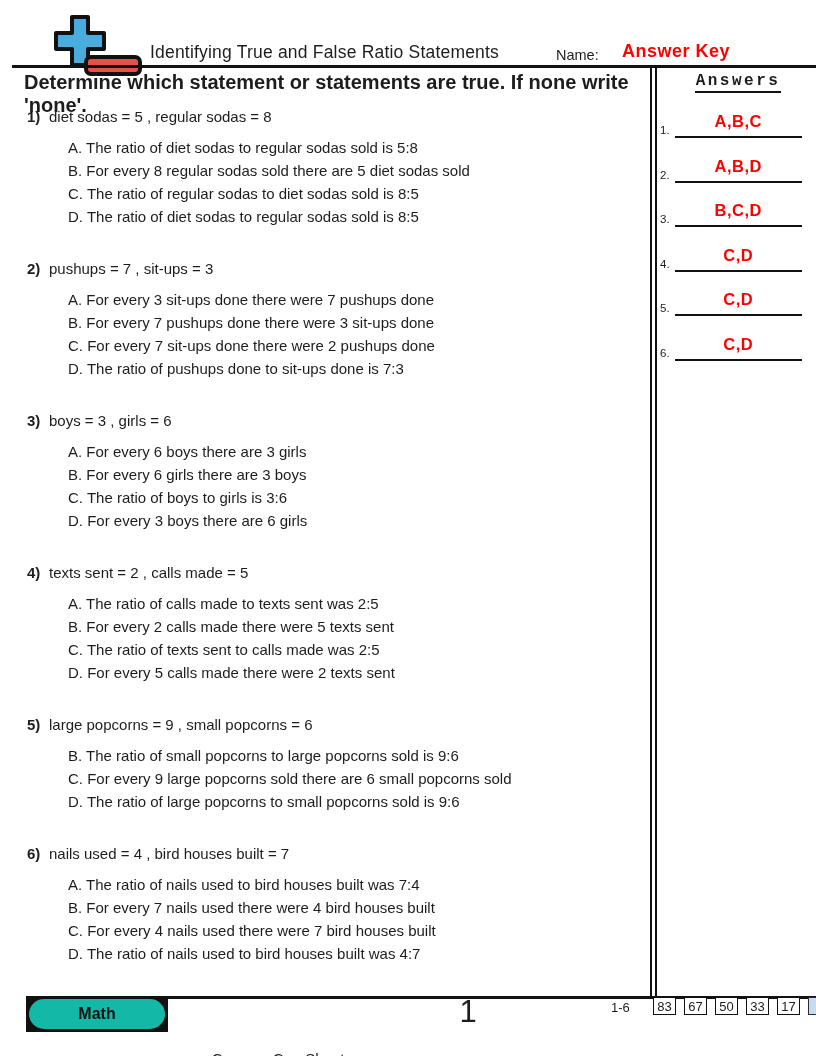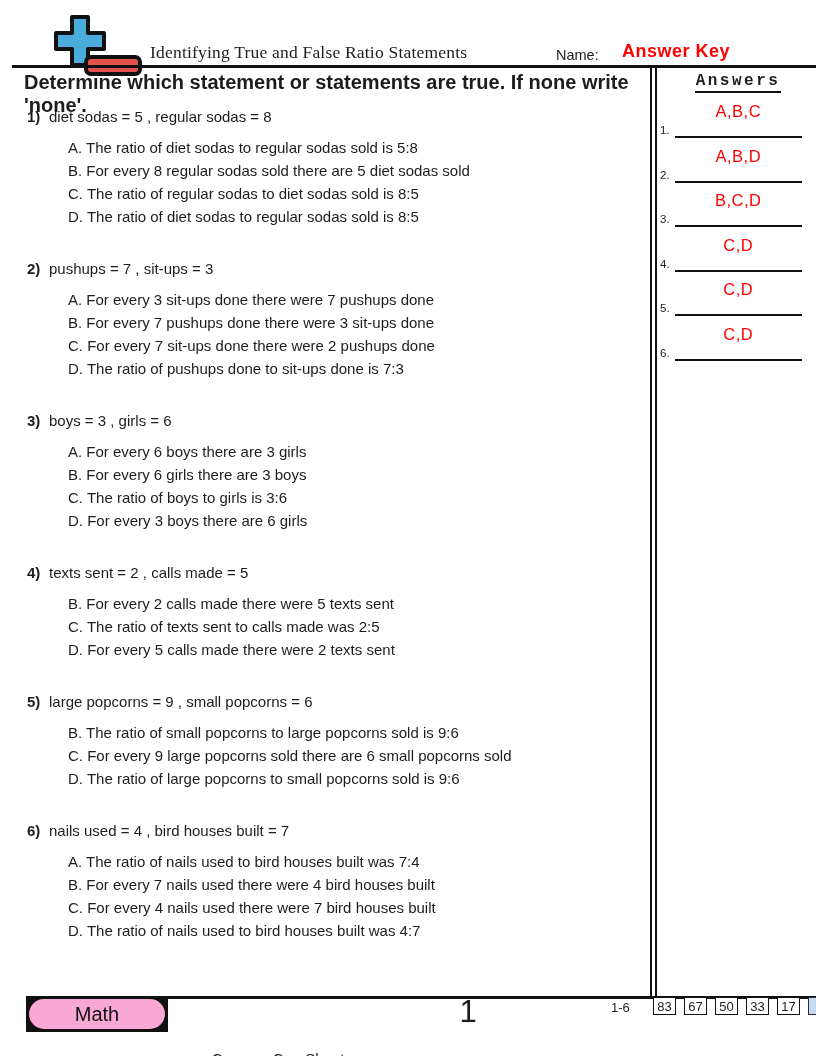--- a/index.html
+++ b/index.html
@@ -16,54 +16,54 @@
     font-family: "Liberation Sans", sans-serif;
     color: var(--ink);
     position: relative;
     overflow: hidden;
   }
   .page { position: absolute; inset: 0; background: #fff; }
 
   
   .logo { position: absolute; left: 50px; top: 15px; width: 100px; height: 64px; }
   .header-rule { position: absolute; top: 65px; left: 12px; right: 0; height: 3px; background: #111; }
-  .title { position: absolute; top: 42px; left: 150px; font-size: 17.5px; letter-spacing: .2px; white-space: nowrap; font-family: Liberation Serif, serif; }
+  .title { position: absolute; top: 42px; left: 150px; font-size: 17.5px; letter-spacing: .2px; white-space: nowrap; }
   .name-label { position: absolute; top: 47px; left: 556px; font-size: 14.5px; }
   .name-value { position: absolute; top: 41px; left: 622px; font-size: 18px; font-weight: bold; color: var(--accent-red); letter-spacing: .5px; white-space: nowrap; }
   .instruction { position: absolute; top: 71px; left: 24px; width: 615px; font-size: 20px; font-weight: bold; }
 
   
   .vdivider { position: absolute; left: 650px; top: 66px; height: 931px; width: 7px;
               border-left: 2px solid #111; border-right: 2px solid #111; }
 
   
   .answers { position: absolute; left: 660px; top: 68px; width: 156px; }
   .answers-title { text-align: center; margin-top: 3px; font-size: 16px; font-weight: bold; }
   .answers-title span { border-bottom: 2.5px solid #111; letter-spacing: 2.5px; padding: 0 1px 1px 1px; font-family: Liberation Mono, monospace; }
   .ans-row { position: absolute; left: 0; right: 14px; height: 30px; display: flex; align-items: flex-end; gap: 5px; }
   .ans-row.r1 { top: 40px; } .ans-row.r2 { top: 85px; } .ans-row.r3 { top: 129px; }
   .ans-row.r4 { top: 174px; } .ans-row.r5 { top: 218px; } .ans-row.r6 { top: 263px; }
   .ans-num { font-size: 11.5px; padding-bottom: 2px; }
   .ans-line { flex: 1; border-bottom: 2px solid #111; text-align: center; }
-  .ans-val { display: inline-block; font-weight: normal; font-size: 16.5px; color: var(--accent-red); padding-bottom: 15px; letter-spacing: .5px; }
+  .ans-val { display: inline-block; font-weight: bold; font-size: 16.5px; color: var(--accent-red); padding-bottom: 5px; letter-spacing: .5px; }
 
   
   .questions { position: absolute; left: 24px; top: 105px; width: 622px; }
   .q { margin-bottom: 29px; }
   .q-head { font-size: 15px; line-height: 23px; }
   .q-num { font-weight: bold; display: inline-block; width: 25px; padding-left: 3px; }
   .q-options { margin-left: 44px; margin-top: 8px; }
   .opt { font-size: 15px; line-height: 23px; }
 
   
   .footer-rule { position: absolute; top: 996px; left: 26px; right: 0; height: 2.5px; background: #111; }
   .badge { position: absolute; left: 26px; top: 996px; width: 142px; height: 36px; background: #111; }
-  .badge-pill { position: absolute; inset: 3px; background: #f9a8d4; border-radius: 16px;
+  .badge-pill { position: absolute; inset: 3px; background: #14b8a6; border-radius: 16px;
                 display: flex; align-items: center; justify-content: center;
-                font-weight: normal; font-size: 20px; color: #111; }
+                font-weight: bold; font-size: 16px; color: #111; }
   .website { position: absolute; left: 176px; top: 1050px; font-size: 15px; }
   .page-num { position: absolute; left: 438px; top: 994px; width: 60px; text-align: center; font-size: 31px; }
   .score-label { position: absolute; left: 611px; top: 1000px; font-size: 13px; }
   .score-table { position: absolute; left: 653px; top: 997px; display: flex; gap: 8px; }
   .score-cell { width: 23px; height: 18px; border: 1.5px solid #111; font-size: 13px;
                 display: flex; align-items: center; justify-content: center; background: #fff; }
   .score-cell.hl { background: var(--score-highlight); border-color: #2a2a3a; }
 </style>
 </head>
 <body>
@@ -147,20 +147,21 @@
         <div class="opt">C. The ratio of boys to girls is 3:6</div>
         <div class="opt">D. For every 3 boys there are 6 girls</div>
       </div>
     </section>
 
     <section class="q">
       <div class="q-head">
         <span class="q-num">4)</span><span class="q-statement">texts sent = 2 , calls made = 5</span>
       </div>
       <div class="q-options">
+        <div class="opt">A. The ratio of calls made to texts sent was 2:5</div>
         <div class="opt">B. For every 2 calls made there were 5 texts sent</div>
         <div class="opt">C. The ratio of texts sent to calls made was 2:5</div>
         <div class="opt">D. For every 5 calls made there were 2 texts sent</div>
       </div>
     </section>
 
     <section class="q">
       <div class="q-head">
         <span class="q-num">5)</span><span class="q-statement">large popcorns = 9 , small popcorns = 6</span>
       </div>

